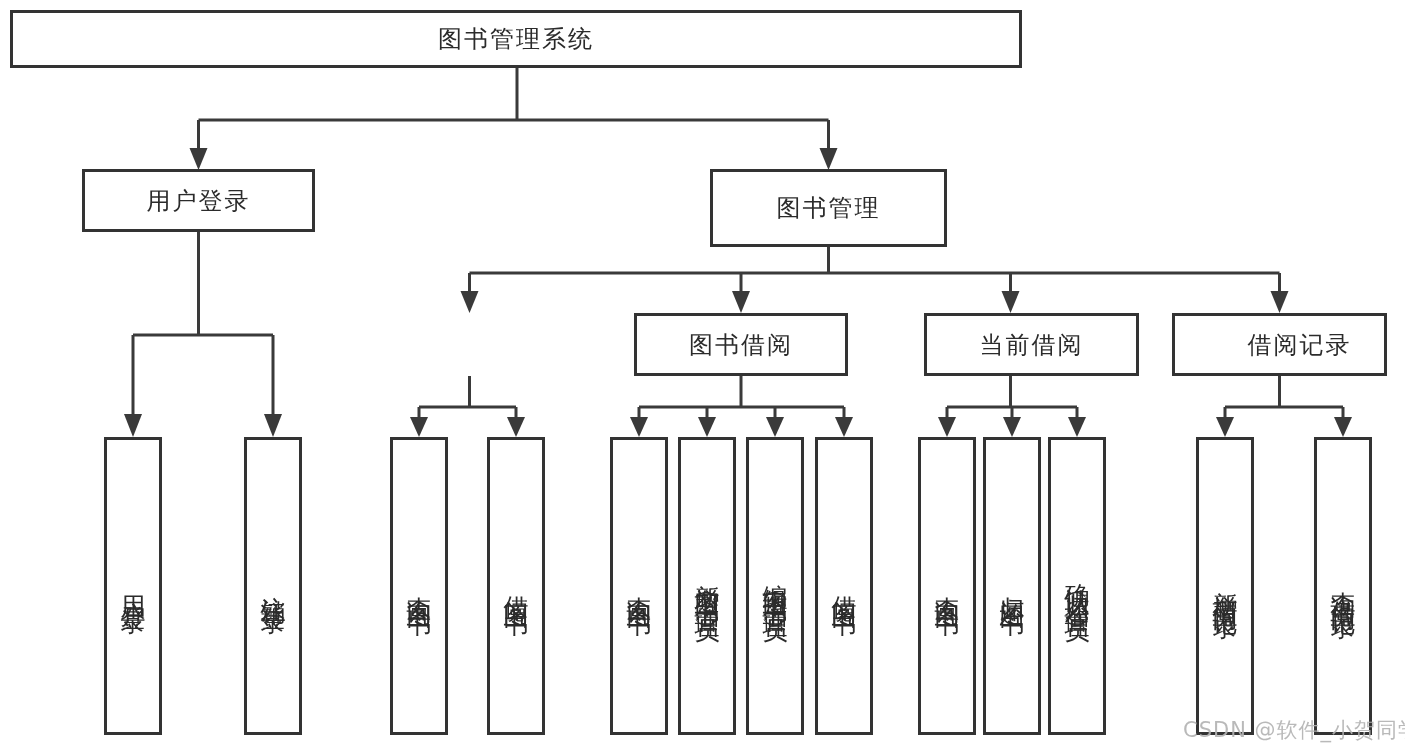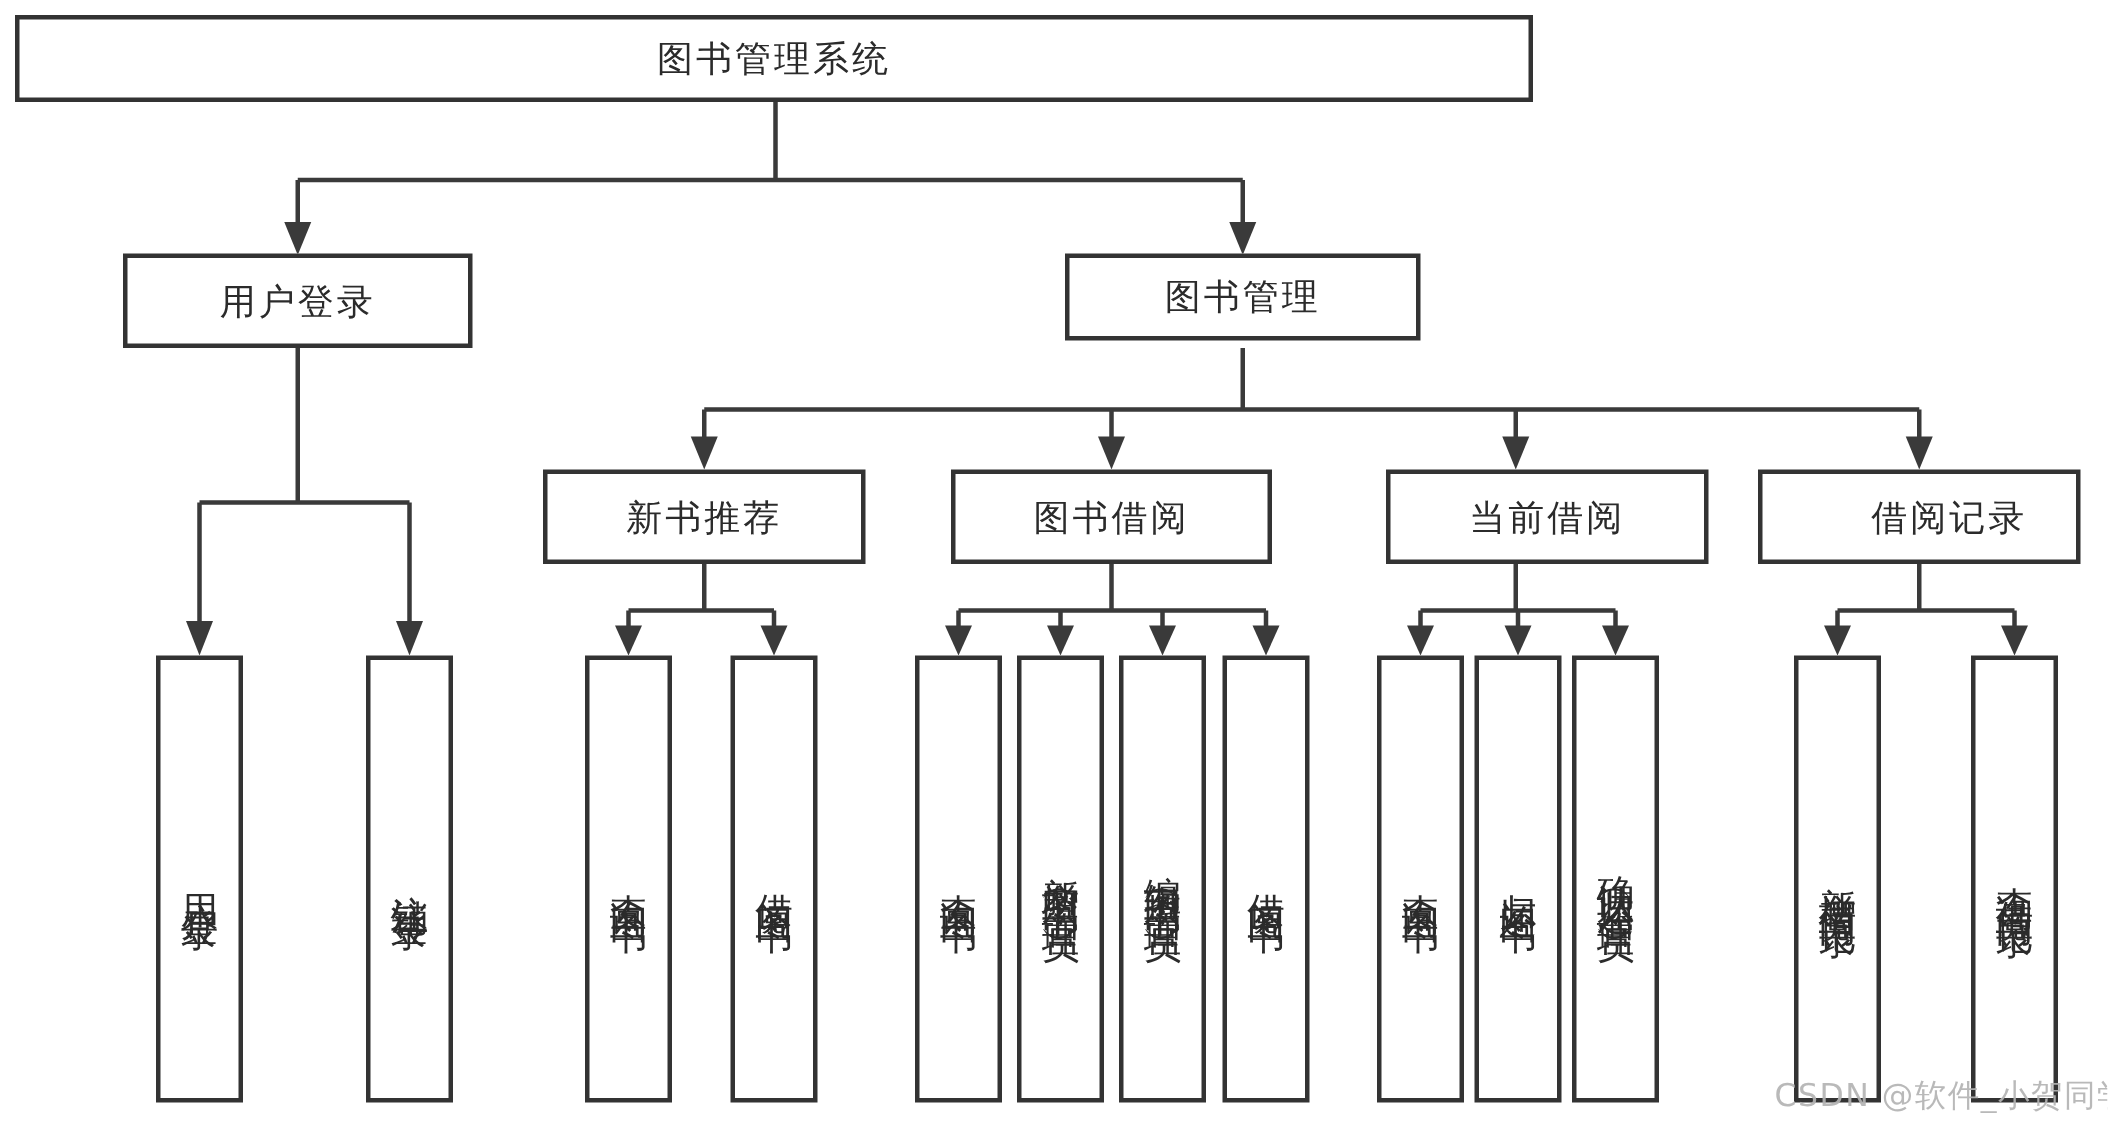--- a/index.html
+++ b/index.html
@@ -87,27 +87,24 @@
     <polygon points="1334,417 1352,417 1343,437"></polygon>
   </svg>
 
   <div class="node h" style="left:10px;top:10px;width:1012px;height:58px;text-align:right;">
     <span>图书管理系统</span>
   </div>
 
   <div class="node h" style="left:82px;top:169px;width:233px;height:63px;">
     <span>用户登录</span>
   </div>
-  <div class="node h" style="left:710px;top:169px;width:237px;height:58px;">
+  <div class="node h" style="left:710px;top:169px;width:237px;height:78px;">
     <span>图书管理</span>
   </div>
 
-  <div class="node h" style="left:362px;top:313px;width:215px;height:63px;">
-    <span>新书推荐</span>
-  </div>
   <div class="node h" style="left:634px;top:313px;width:214px;height:63px;justify-content:center;">
     <span>图书借阅</span>
   </div>
   <div class="node h" style="left:924px;top:313px;width:215px;height:63px;">
     <span>当前借阅</span>
   </div>
   <div class="node h" style="left:1172px;top:313px;width:215px;height:63px;padding-left:40px;">
     <span>借阅记录</span>
   </div>
 

